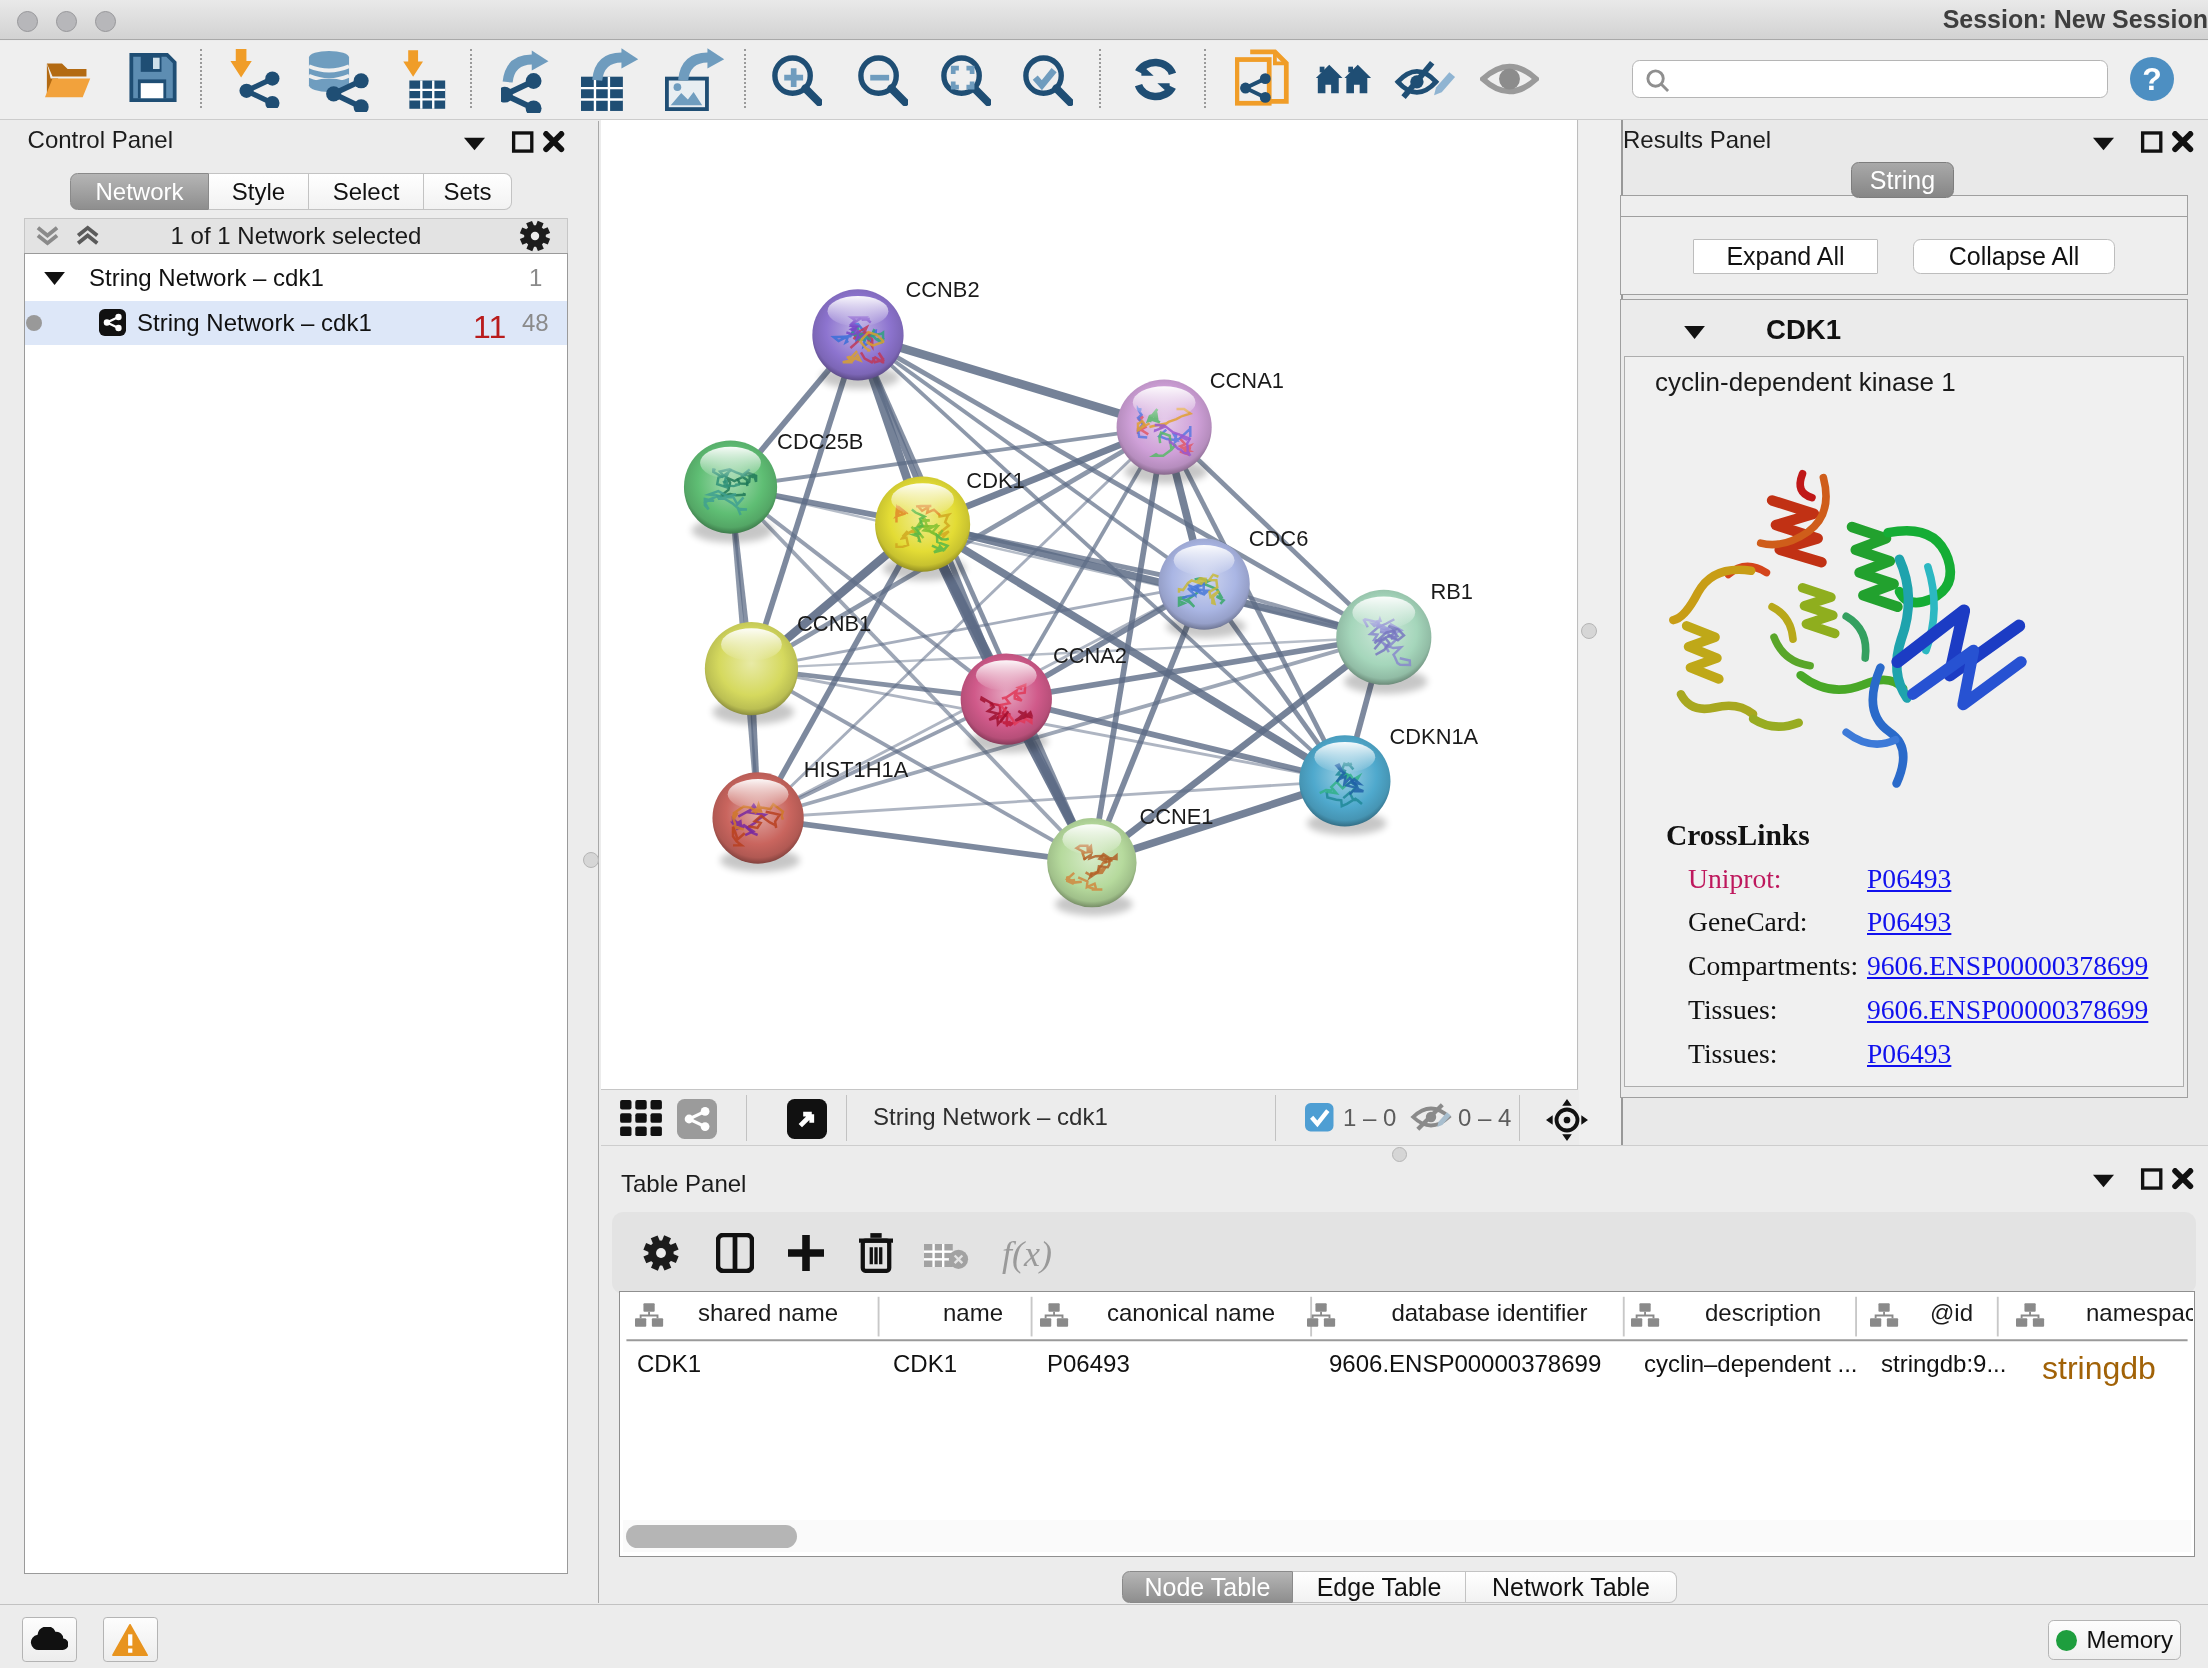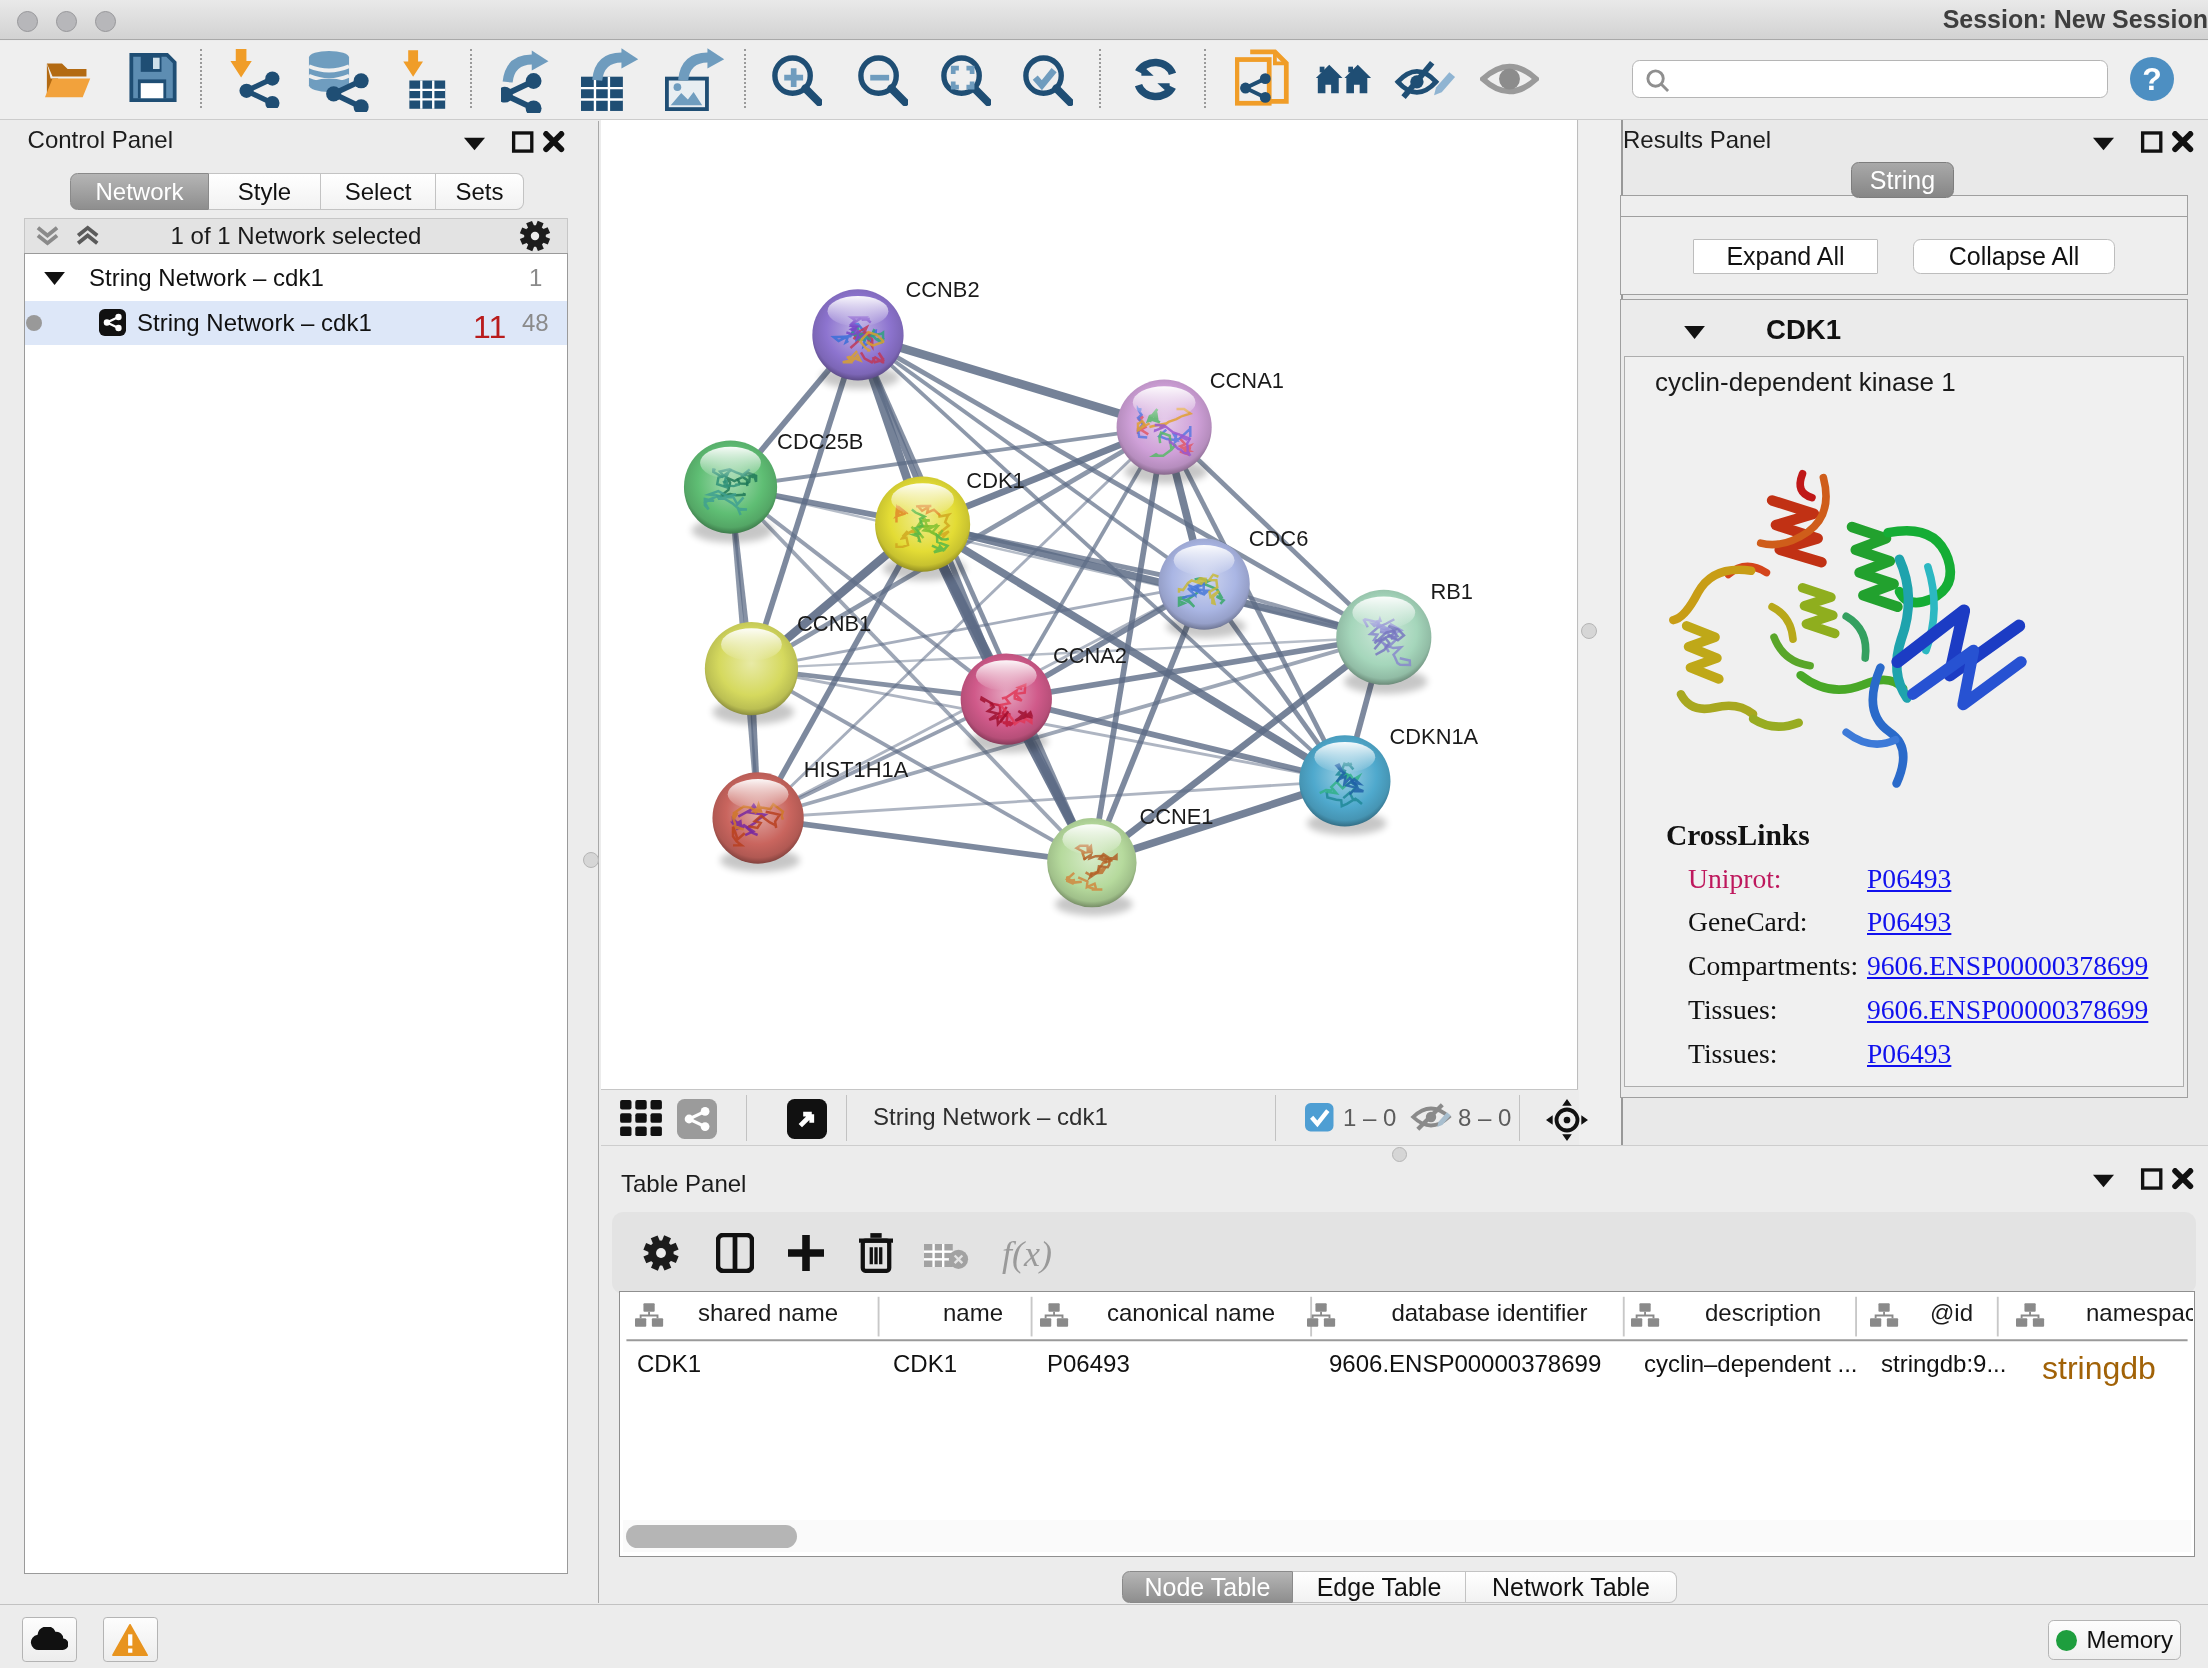--- a/index.html
+++ b/index.html
@@ -178,21 +178,21 @@
   </svg>
 <div class="abs" style="left:0;top:121px;width:599px;height:1482px;background:#ececec;border-right:1px solid #a8a8a8"></div>
 <div class="abs ptitle" style="left:27.6px;top:126px">Control Panel</div>
 <svg class="abs" style="left:464px;top:131px" width="105" height="23" viewBox="0 0 110 24">
     <path d="M0 7 l22 0 -11 13 z" fill="#111"></path>
     <rect x="52" y="2" width="19" height="19" fill="none" stroke="#111" stroke-width="3.5"></rect>
     <path d="M86 3 l16 16 M102 3 l-16 16" stroke="#111" stroke-width="6" stroke-linecap="round"></path>
   </svg>
 <div class="seg abs" style="left:70px;top:162px">
     <div class="on" style="width:139px">Network</div>
-    <div style="width:112px">Style</div>
+    <div style="width:100px">Style</div>
     <div style="width:115px">Select</div>
     <div style="width:88px">Sets</div>
   </div>
 <div class="abs" style="left:24px;top:218px;width:544px;height:35px;background:#e3e3e3;border:1px solid #c6c6c6;border-bottom:none"></div>
 <svg class="abs" style="left:36px;top:224px" width="67" height="23" viewBox="0 0 70 24">
     <g fill="none" stroke="#8a8a8a" stroke-width="4">
       <path d="M2 4 l10 8 10-8 M2 12 l10 8 10-8"></path>
     </g>
     <g fill="none" stroke="#5a5a5a" stroke-width="4">
       <path d="M44 12 l10-8 10 8 M44 20 l10-8 10 8"></path>
@@ -567,21 +567,21 @@
     <rect width="30" height="30" rx="6" fill="#4e9ed3"></rect>
     <path d="M7 15 l6 7 11-14" stroke="#fff" stroke-width="4.5" fill="none"></path>
   </svg>
 <div class="abs" style="left:1343px;top:1104px;font-size:24px;color:#5c5c5c">1 – 0</div>
 <svg class="abs" style="left:1410px;top:1101px" width="42" height="32" viewBox="0 0 44 34">
     <path d="M3 17 q19 -18 38 0 q-19 18 -38 0 z" fill="none" stroke="#8a8a8a" stroke-width="4"></path>
     <circle cx="22" cy="17" r="5.5" fill="#8a8a8a"></circle>
     <line x1="8" y1="30" x2="34" y2="4" stroke="#8a8a8a" stroke-width="4.5"></line>
     <path d="M30 22 l9-10 4 3.5 -9 10 -5.5 2 z" fill="#a8bece"></path>
   </svg>
-<div class="abs" style="left:1458px;top:1104px;font-size:24px;color:#5c5c5c">8 – 0</div>
+<div class="abs" style="left:1458px;top:1104px;font-size:24px;color:#5c5c5c">0 – 4</div>
 <div class="abs" style="left:1519px;top:1095px;width:0;height:46px;border-left:1px solid #c2c2c2"></div>
 <svg class="abs" style="left:1546px;top:1099px" width="42" height="42" viewBox="0 0 44 44">
     <circle cx="22" cy="22" r="11" fill="none" stroke="#111" stroke-width="4"></circle>
     <circle cx="22" cy="22" r="3.5" fill="#111"></circle>
     <path d="M22 0 l5 7 h-10 z M22 44 l5-7 h-10 z M0 22 l7-5 v10 z M44 22 l-7-5 v10 z" fill="#111"></path>
   </svg>
 <div class="abs" style="left:601px;top:1145px;width:1607px;height:18px;background:#ececec;border-top:1px solid #cdcdcd"></div>
 <div class="abs" style="left:1392px;top:1147px;width:15px;height:15px;border-radius:50%;background:#d6d6d6;border:1px solid #b5b5b5"></div>
 <div class="abs" style="left:1623px;top:120px;width:586px;height:1025px;background:#e9e9e9"></div>
 <div class="abs ptitle" style="left:1623px;top:126px">Results Panel</div>

